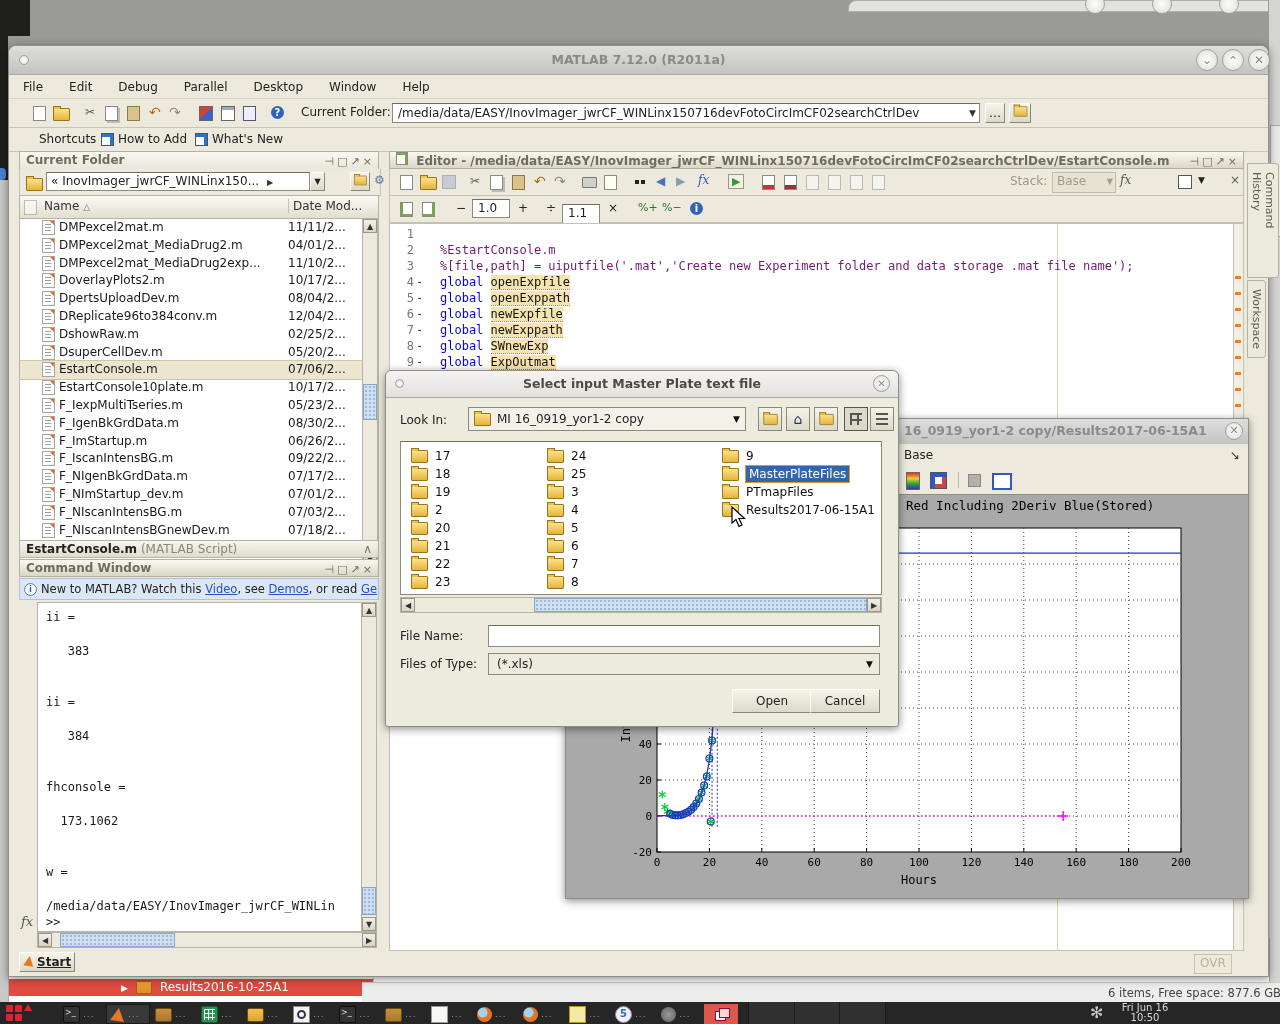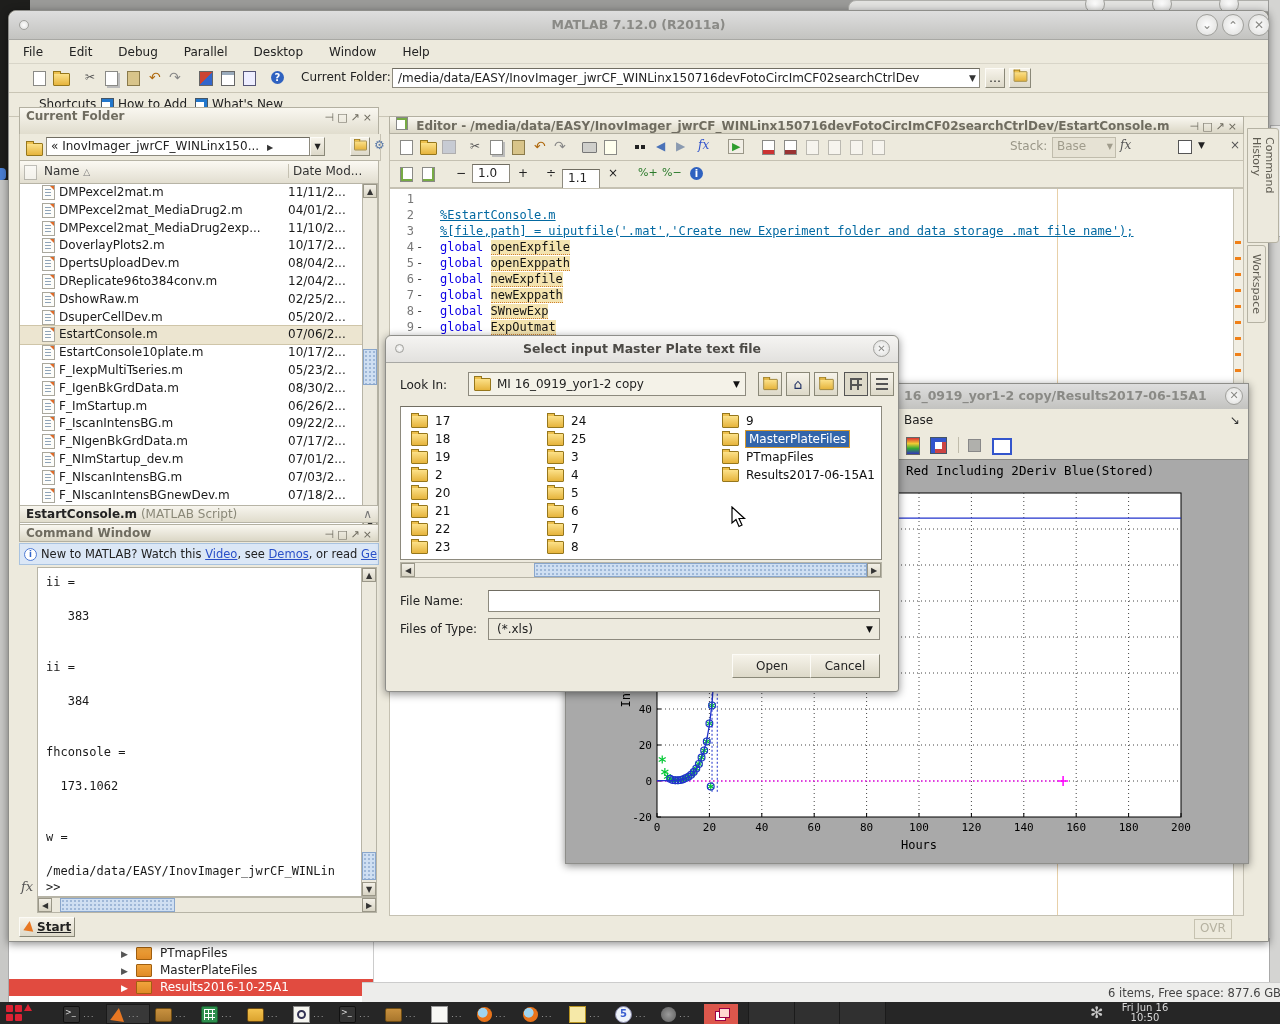--- a/index.html
+++ b/index.html
@@ -1,20 +1,20 @@
 <!DOCTYPE html>
 <html><head>
 <meta charset="utf-8">
 <style>
   html,body{margin:0;padding:0;background:#666;}
   #screen{position:relative;width:1280px;height:1024px;overflow:hidden;background:#9a9a98;
     font-family:"DejaVu Sans",sans-serif;font-size:12px;color:#222;}
   .abs{position:absolute;}
   
-  .winborder{border:1px solid #8e8e8a;box-shadow:0 2px 8px rgba(0,0,0,.45);}
+  .winborder{border:1px solid #8e8e8a;box-shadow:0 2px 8px rgba(0,0,0,.45);margin-top:35px;}
   .titlebar{background:linear-gradient(#dedede,#c3c3c0);border-bottom:1px solid #a8a8a4;}
   .titletext{font-weight:bold;color:#8a8a86;}
   .circbtn{border-radius:50%;border:1px solid #a0a09c;background:radial-gradient(#fdfdfd,#dcdcda);
     color:#8a8a86;text-align:center;box-sizing:border-box;}
   .panelhdr{background:linear-gradient(#f9f7f0,#dbd7c6);border:1px solid #b3b0a1;
     font-weight:bold;color:#6f6c60;line-height:17px;padding-left:6px;box-sizing:border-box;}
   .hdricons{position:absolute;right:3px;top:1px;color:#6f6c60;font-weight:normal;font-size:11px;letter-spacing:3px;}
   .white-inset{background:#fff;border:1px solid #8d8a7e;border-top-color:#706d62;box-sizing:border-box;}
   .btn3d{background:linear-gradient(#f6f3ea,#ddd9c9);border:1px solid #8a8878;border-top-color:#fcfbf6;
     border-left-color:#fcfbf6;box-sizing:border-box;text-align:center;}
@@ -49,21 +49,21 @@
   .cf-name{font-size:12px;color:#1a1a1a;}
   .cf-date{position:absolute;left:268px;top:0;color:#1a1a1a;}
   
   #cw-pre{margin:0;font-family:"DejaVu Sans Mono",monospace;font-size:12px;line-height:17px;color:#1a1a1a;}
   .link{color:#2a50c8;text-decoration:underline;}
   
   .code-row{height:16px;line-height:16px;white-space:pre;font-family:"DejaVu Sans Mono",monospace;font-size:12px;}
   .ln{display:inline-block;width:22px;text-align:right;color:#777;margin-right:2px;}
   .lnmark{display:inline-block;width:10px;color:#444;}
   .code-body{padding-left:14px;}
-  .tok-comment{color:#0369a1;text-decoration:underline;}
+  .tok-comment{color:#701a75;}
   .tok-kw{color:#0d00e6;}
   .tok-plain{color:#111;}
   .tok-hl{color:#111;background:#f4e4b0;border-bottom:1px dotted #cf8030;}
   
   .ditem{height:18px;line-height:18px;white-space:nowrap;}
   .ditem .fold{margin-right:7px;}
   .dlabel{font-size:12px;color:#111;}
   .ditem.dsel .dlabel{background:#3365aa;color:#fff;outline:1px solid #d89b2e;padding:1px 3px;}
   .viewbtn{background:linear-gradient(#f6f3ea,#ddd9c9);border:1px solid #8a8878;box-sizing:border-box;}
   
@@ -165,21 +165,21 @@
     </div>
 
     <div class="abs" style="left:0;top:81px;width:100%;height:24px;border-bottom:1px solid #c9c5b5;line-height:24px;">
       <span class="abs" style="left:30px;">Shortcuts</span>
       <span class="abs" style="left:92px;top:6px;width:11px;height:11px;background:#fff;border:1px solid #456;box-shadow:inset -3px 3px 0 #27c;"></span>
       <span class="abs" style="left:109px;">How to Add</span>
       <span class="abs" style="left:186px;top:6px;width:11px;height:11px;background:#fff;border:1px solid #456;box-shadow:inset -3px 3px 0 #27c;"></span>
       <span class="abs" style="left:203px;">What's New</span>
     </div>
 
-    <div class="abs panelhdr" style="left:10px;top:96px;width:360px;height:34px;">
+    <div class="abs panelhdr" style="left:10px;top:105px;width:360px;height:34px;">
       <span>Current Folder</span>
       <span class="hdricons"><span>⊣</span><span>□</span><span>↗</span><span>×</span></span>
     </div>
     <div class="abs" style="left:10px;top:123px;width:360px;height:26px;background:#edeadd;border:1px solid #c5c1b2;border-top:none;">
       <span class="abs fold" style="left:6px;top:7px;"></span>
       <div class="abs white-inset" style="left:26px;top:3px;width:264px;height:19px;line-height:17px;padding-left:4px;white-space:nowrap;overflow:hidden;">
         <span>« InovImager_jwrCF_WINLinx150...</span>
         <span style="font-size:8px;color:#333;margin-left:4px;">▶</span>
       </div>
       <div class="abs btn3d" style="left:290px;top:3px;width:15px;height:19px;font-size:8px;line-height:18px;"><span>▼</span></div>

